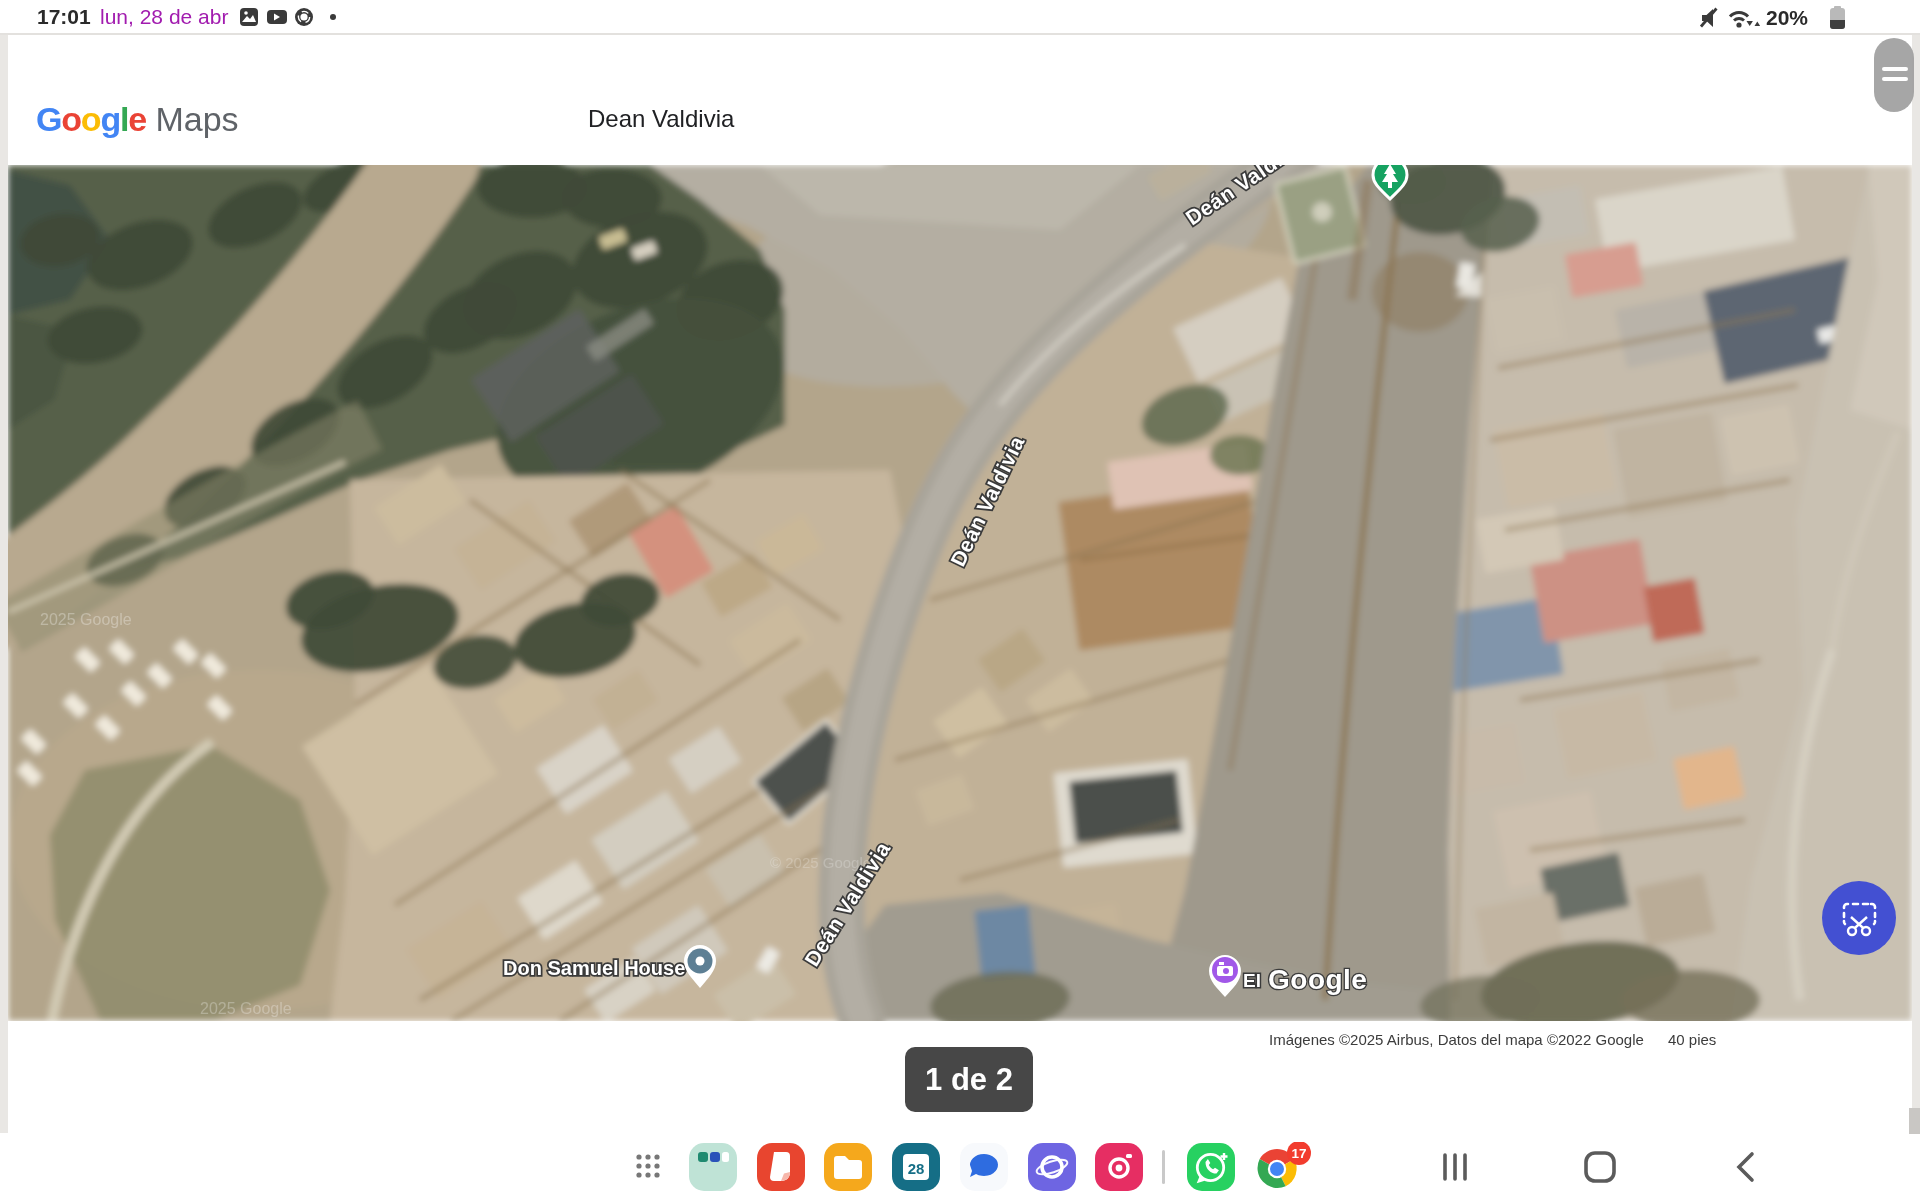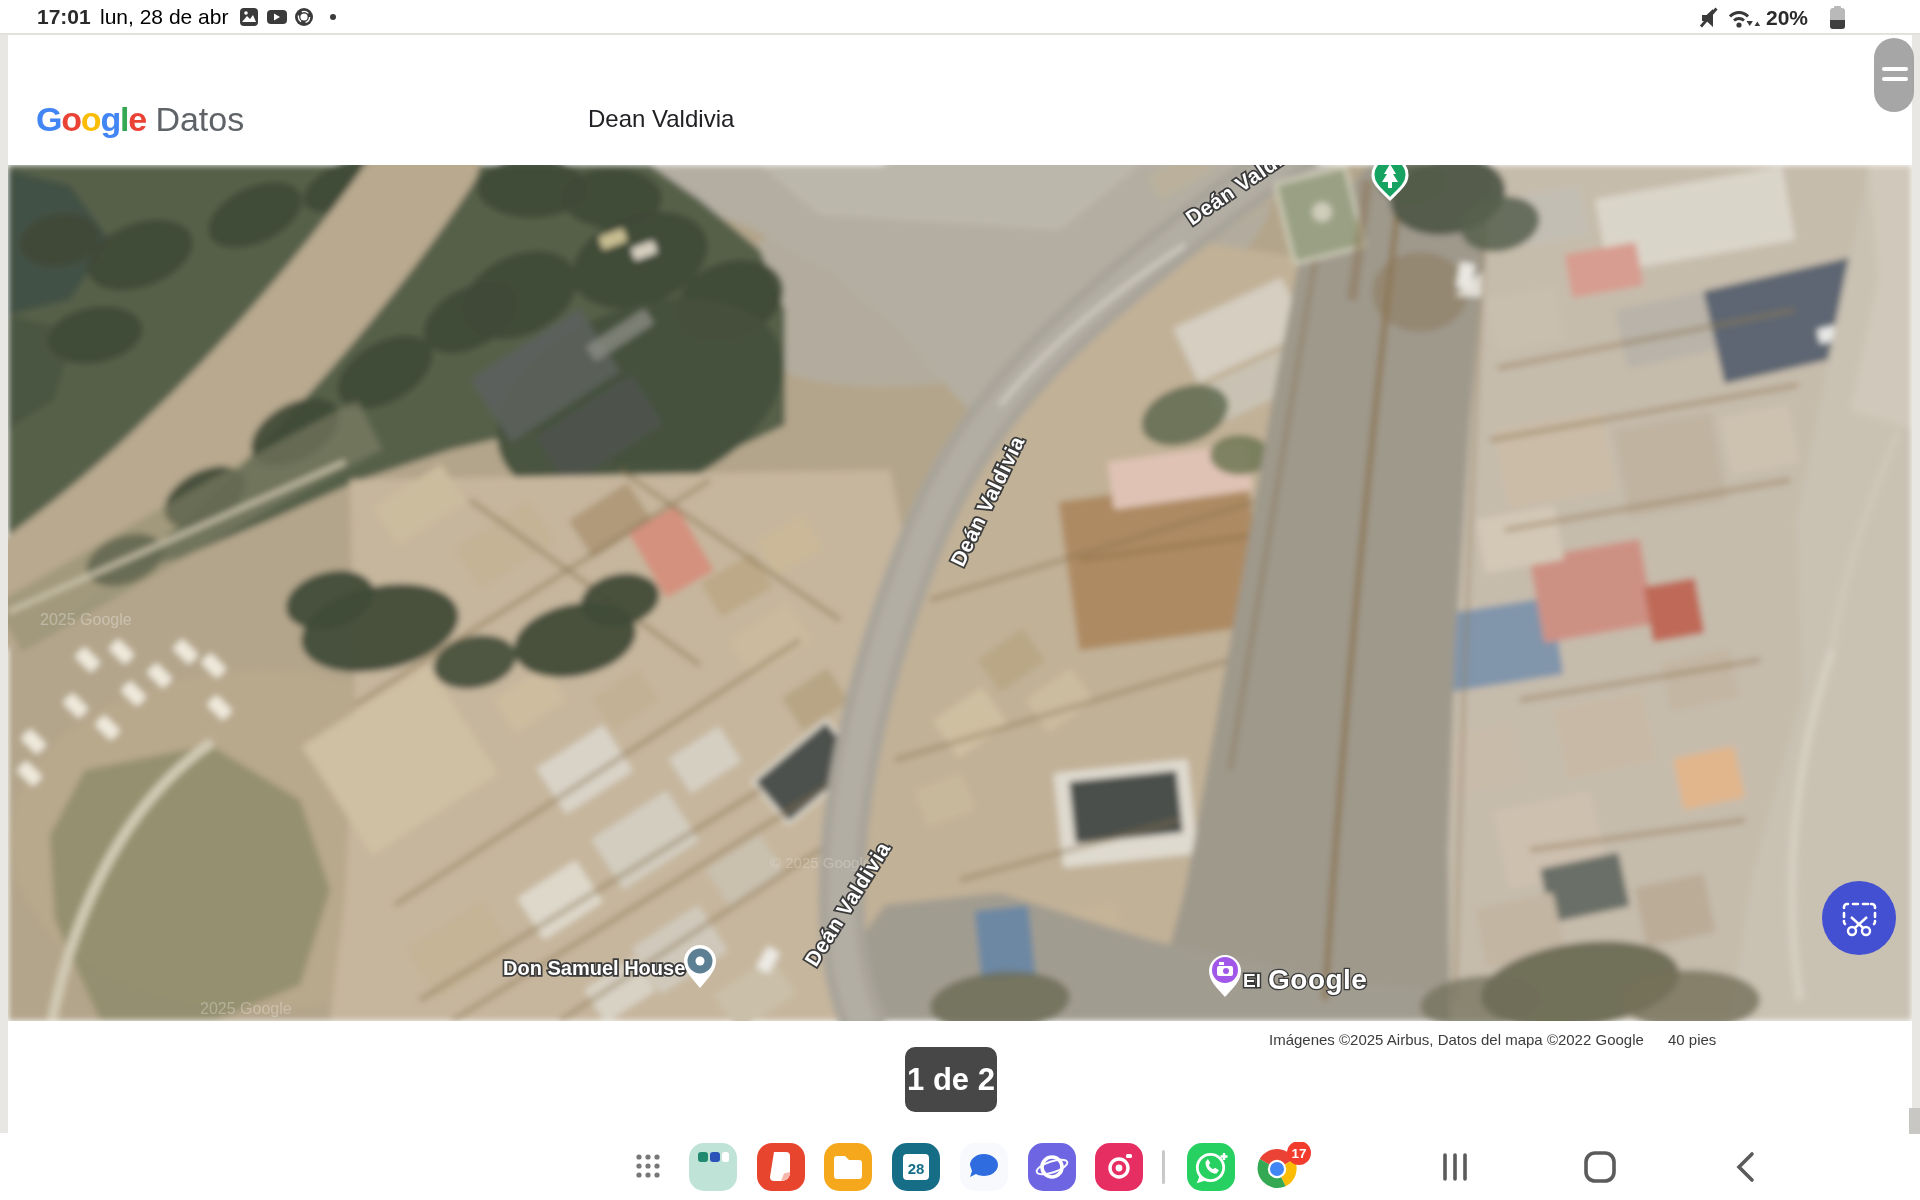--- a/index.html
+++ b/index.html
@@ -4,21 +4,21 @@
 html,body{margin:0;padding:0;width:1920px;height:1200px;background:#fff;font-family:"Liberation Sans",sans-serif;overflow:hidden}
 .abs{position:absolute}
 </style></head>
 <body>
 <div class="abs" style="left:0;top:33px;width:8px;height:1100px;background:#e9e7e4"></div>
 <div class="abs" style="left:1912px;top:33px;width:8px;height:1100px;background:#e9e7e4"></div>
 <div class="abs" style="left:1909px;top:1108px;width:11px;height:26px;background:#c9c7c4"></div>
 <div class="abs" style="left:0;top:33px;width:1920px;height:2px;background:#e3e1de"></div>
 
 <div class="abs" style="left:37px;top:5px;font-size:21px;font-weight:bold;color:#2a2a2a">17:01</div>
-<div class="abs" style="left:100px;top:5px;font-size:21px;color:#000000">lun, 28 de abr</div>
+<div class="abs" style="left:100px;top:5px;font-size:21px;color:#a21caf">lun, 28 de abr</div>
 <svg class="abs" style="left:240px;top:7px" width="110" height="20" viewBox="0 0 110 20">
 <rect x="0" y="1" width="18" height="18" rx="4" fill="#3a3a3a"></rect>
     <path d="M2,15 L7,9 L10,12 L13,8 L16,15 Z" fill="#fff"></path>
     <circle cx="6" cy="6" r="1.8" fill="#fff"></circle>
 <rect x="27" y="3" width="20" height="14" rx="4" fill="#3a3a3a"></rect>
     <path d="M34,6.5 L40,10 L34,13.5 Z" fill="#fff"></path>
 <circle cx="64" cy="10" r="9" fill="#3a3a3a"></circle>
     <circle cx="64" cy="10" r="3.6" fill="#fff"></circle>
     <circle cx="64" cy="10" r="5.6" fill="none" stroke="#fff" stroke-width="1.4" stroke-dasharray="7 4.7"></circle>
 <circle cx="93" cy="10" r="3" fill="#3a3a3a"></circle>
@@ -33,21 +33,21 @@
 <circle cx="39" cy="20" r="2.6" fill="#3a3a3a"></circle>
 <path d="M46.5,16 l3.2,5 l3.2,-5 Z" fill="#3a3a3a"></path>
     <path d="M54.5,21 l2.8,-4.5 l2.8,4.5 Z" fill="#3a3a3a"></path>
 <text x="66" y="20" font-family="Liberation Sans" font-size="21" font-weight="bold" fill="#2a2a2a">20%</text>
 <rect x="130" y="3" width="15" height="21" rx="3" fill="#b9b9b9"></rect>
     <rect x="134" y="1" width="7" height="3" rx="1" fill="#b9b9b9"></rect>
     <path d="M130,15 h15 v6 a3,3 0 0 1 -3,3 h-9 a3,3 0 0 1 -3,-3 Z" fill="#3f3f3f"></path>
 </svg>
 
 <div class="abs" style="left:36px;top:100px;font-size:34px;letter-spacing:-1.2px">
-<span style="color:#4285F4;font-weight:bold">G</span><span style="color:#EA4335;font-weight:bold">o</span><span style="color:#FBBC05;font-weight:bold">o</span><span style="color:#4285F4;font-weight:bold">g</span><span style="color:#34A853;font-weight:bold">l</span><span style="color:#EA4335;font-weight:bold">e</span><span style="color:#5f6368;letter-spacing:0"> Datos</span>
+<span style="color:#4285F4;font-weight:bold">G</span><span style="color:#EA4335;font-weight:bold">o</span><span style="color:#FBBC05;font-weight:bold">o</span><span style="color:#4285F4;font-weight:bold">g</span><span style="color:#34A853;font-weight:bold">l</span><span style="color:#EA4335;font-weight:bold">e</span><span style="color:#5f6368;letter-spacing:0"> Maps</span>
 </div>
 <div class="abs" style="left:588px;top:105px;font-size:24px;color:#202124">Dean Valdivia</div>
 
 <div class="abs" style="left:1874px;top:38px;width:40px;height:74px;border-radius:20px;background:#9e9e9e;opacity:0.92"></div>
 <div class="abs" style="left:1882px;top:67px;width:26px;height:4px;border-radius:2px;background:#fff"></div>
 <div class="abs" style="left:1882px;top:77px;width:26px;height:4px;border-radius:2px;background:#fff"></div>
 
 <svg style="position:absolute;left:8px;top:165px" width="1904" height="856" viewBox="8 165 1904 856" font-family="Liberation Sans, sans-serif">
 <defs>
       <filter id="b3" x="-5%" y="-5%" width="110%" height="110%">
@@ -228,21 +228,21 @@
 <path d="M1225,997 C1217,988 1209,981 1209,971 A16,16 0 1 1 1241,971 C1241,981 1233,988 1225,997 Z" fill="#fff"></path>
 <circle cx="1225" cy="970" r="13" fill="#a158e8"></circle>
 <rect x="1217" y="966" width="16" height="10" rx="2" fill="#fff"></rect>
     <circle cx="1226" cy="971" r="3" fill="#a158e8"></circle>
     <rect x="1219" y="962" width="5" height="3" fill="#fff"></rect>
 </svg>
 
 <div class="abs" style="left:1269px;top:1031px;font-size:15px;color:#3c3c3c">Imágenes ©2025 Airbus, Datos del mapa ©2022 Google</div>
 <div class="abs" style="left:1668px;top:1031px;font-size:15px;color:#3c3c3c">40 pies</div>
 
-<div class="abs" style="left:905px;top:1047px;width:92px;height:65px;border-radius:10px;background:#474747;color:#fff;font-size:31px;font-weight:bold;text-align:center;line-height:65px">1 de 2</div>
+<div class="abs" style="left:905px;top:1047px;width:128px;height:65px;border-radius:10px;background:#474747;color:#fff;font-size:31px;font-weight:bold;text-align:center;line-height:65px">1 de 2</div>
 
 <svg class="abs" style="left:1821px;top:880px" width="76" height="76" viewBox="0 0 76 76">
 <circle cx="38" cy="38" r="37" fill="#4350d2"></circle>
 <g stroke="#fff" stroke-width="2.6" fill="none" stroke-linecap="round">
 <path d="M27,24 h-1 a3,3 0 0 0 -3,3 v1"></path>
       <path d="M32,24 h5 M42,24 h5"></path>
       <path d="M50,24 h1 a3,3 0 0 1 3,3 v1"></path>
 <path d="M23,33 v4 M54,33 v4"></path>
       <path d="M23,41 v1 a3,3 0 0 0 1,2"></path>
       <path d="M54,41 v1 a3,3 0 0 1 -1,2"></path>

